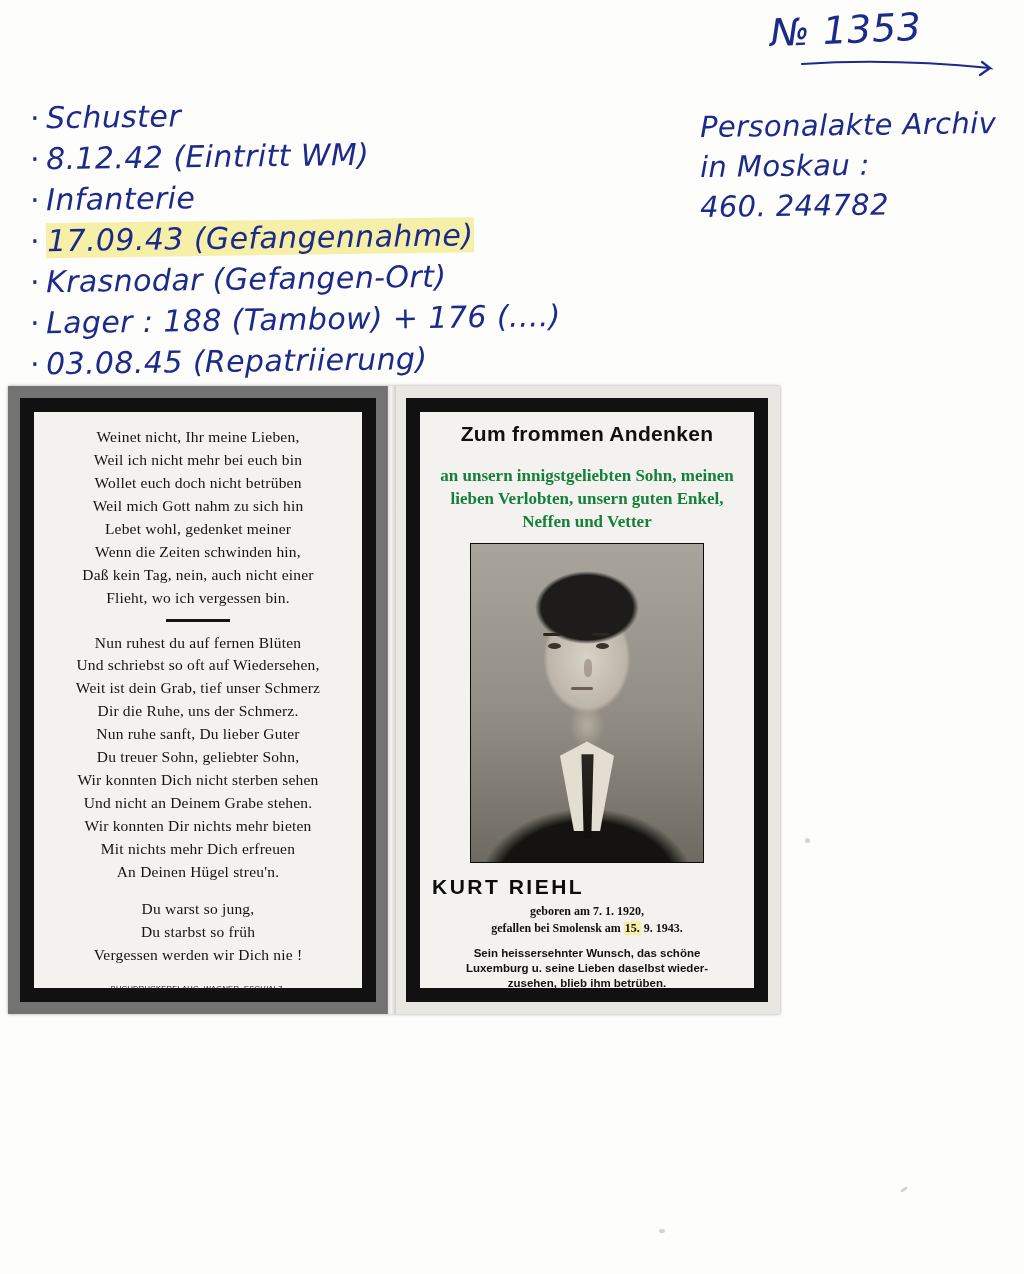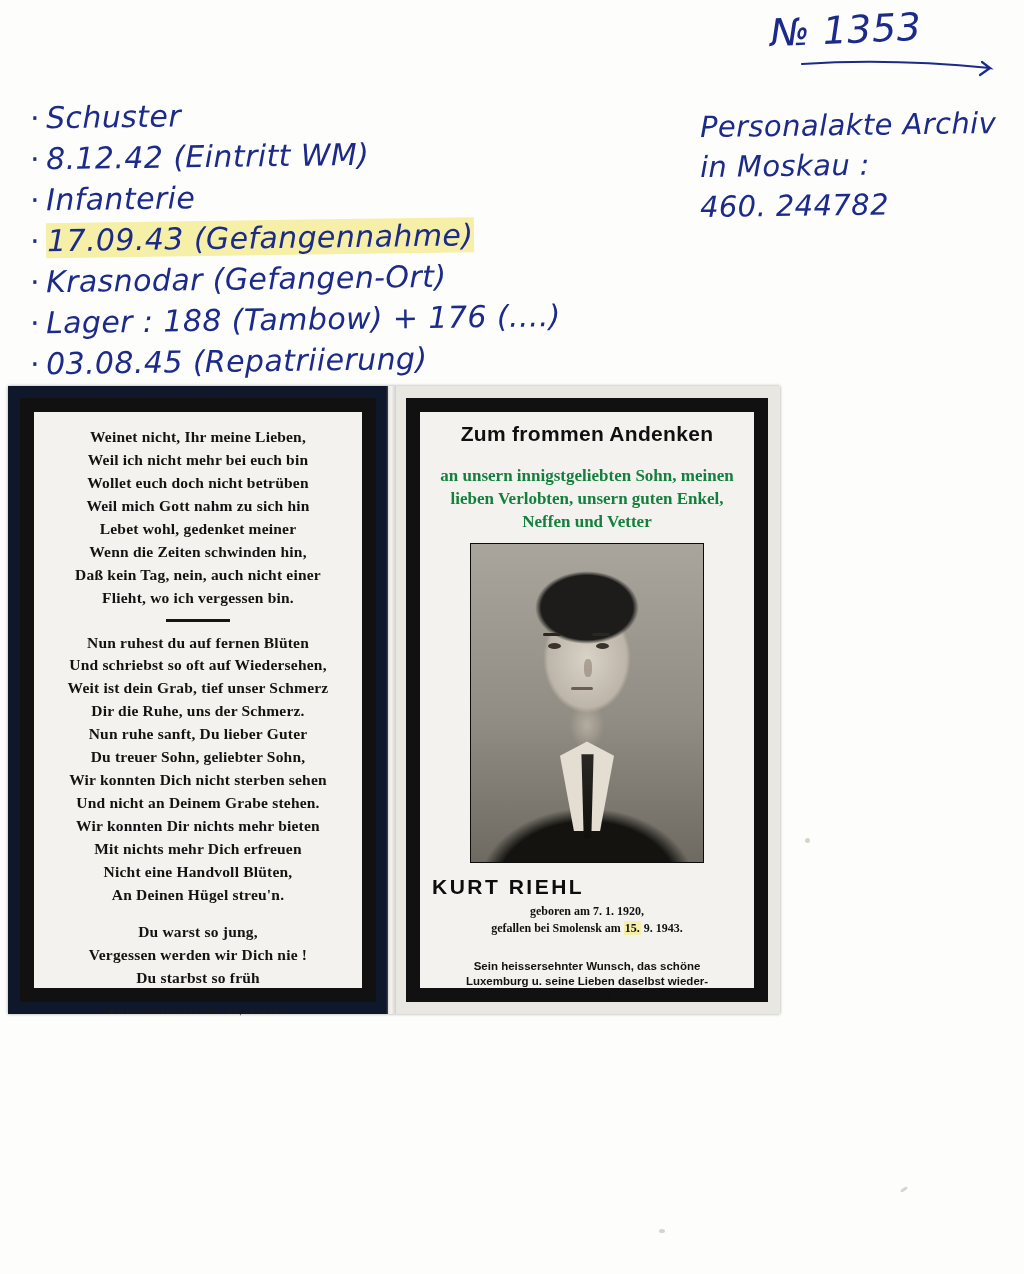--- a/index.html
+++ b/index.html
@@ -85,22 +85,21 @@
     display: flex;
   }
   .leaf {
     position: relative;
     box-sizing: border-box;
   }
   #leaf-left {
     width: 380px;
     height: 100%;
     padding: 12px;
-    background: #0f172a;
-    font-weight: bold;
+    background: #737373;
   }
   #leaf-right {
     width: 392px;
     height: 100%;
     padding: 12px 12px 12px 18px;
     background: #e9e7e1;
   }
   .frame {
     box-sizing: border-box;
     border: 14px solid #111;
@@ -257,21 +256,21 @@
     line-height: 1.4;
     margin-top: 4px;
     color: #111;
   }
   .mem-foot {
     text-align: center;
     font-family: "Liberation Sans", sans-serif;
     font-weight: bold;
     font-size: 11.5px;
     line-height: 1.33;
-    margin-top: 22px;
+    margin-top: 9px;
     color: #121212;
   }
 
   
   #fold {
     position: absolute;
     left: 386px;
     top: 386px;
     width: 10px;
     height: 628px;
@@ -329,27 +328,26 @@
           <p>Nun ruhest du auf fernen Blüten</p>
           <p>Und schriebst so oft auf Wiedersehen,</p>
           <p>Weit ist dein Grab, tief unser Schmerz</p>
           <p>Dir die Ruhe, uns der Schmerz.</p>
           <p>Nun ruhe sanft, Du lieber Guter</p>
           <p>Du treuer Sohn, geliebter Sohn,</p>
           <p>Wir konnten Dich nicht sterben sehen</p>
           <p>Und nicht an Deinem Grabe stehen.</p>
           <p>Wir konnten Dir nichts mehr bieten</p>
           <p>Mit nichts mehr Dich erfreuen</p>
-          <p>Nicht eine Handvoll Blüten,</p>
           <p>An Deinen Hügel streu'n.</p>
         </div>
         <div class="stanza closing">
           <p>Du warst so jung,</p>
+          <p>Du starbst so früh</p>
           <p>Vergessen werden wir Dich nie !</p>
-          <p>Du starbst so früh</p>
         </div>
         <div class="imprint">
           <span>BUCHDRUCKEREI AUG. WAGNER, ESCH/ALZ.</span>
         </div>
       </div>
     </div>
   </div>
 
   <div class="leaf" id="leaf-right">
     <div class="frame">

